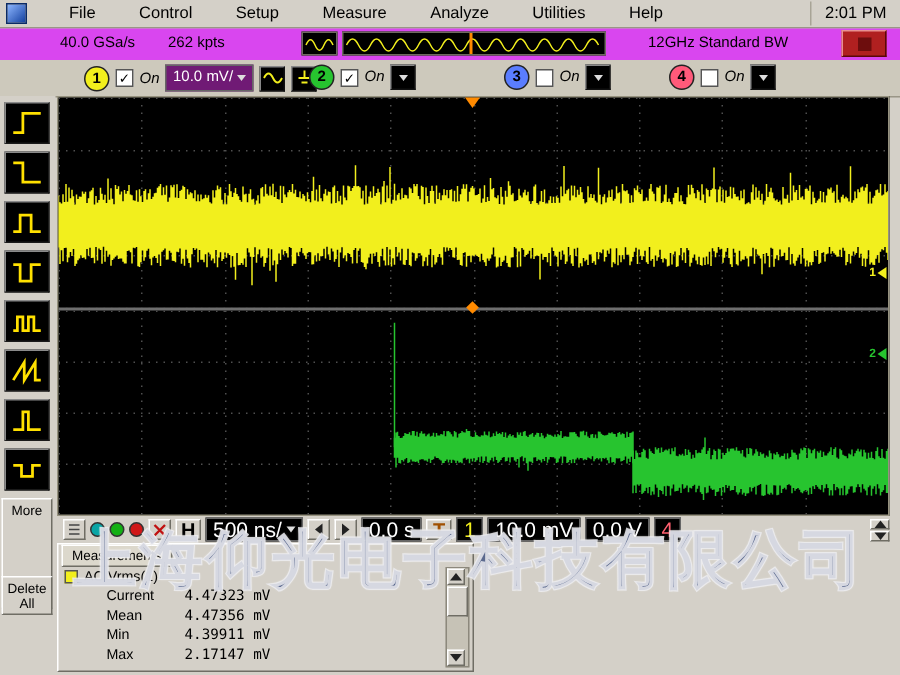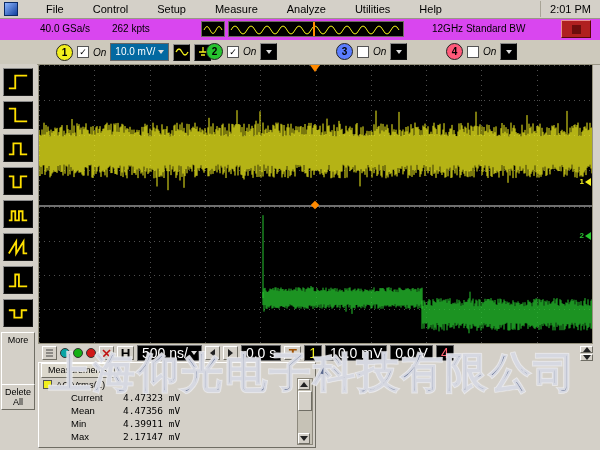--- a/index.html
+++ b/index.html
@@ -29,21 +29,21 @@
   .stop-btn::after{content:"";position:absolute;left:10px;top:4px;width:9px;height:9px;background:#6d0d0d;}
 
   
   .row3{position:absolute;left:0;top:40px;width:600px;height:24px;background:#cdc9bc;border-bottom:1px solid #9a9687;}
   .chgrp{position:absolute;top:3px;display:flex;align-items:center;gap:4px;}
   .badge{width:15px;height:15px;border-radius:50%;border:1px solid #222;font-weight:bold;font-size:10px;
          line-height:15px;text-align:center;color:#000;flex:0 0 auto;}
   .cb{width:10px;height:10px;background:#fff;border:1px solid #555;font-size:9px;line-height:10px;
       text-align:center;color:#000;flex:0 0 auto;}
   .on-label{font-size:10px;font-style:italic;}
-  .scalebox{background:#0369a1;color:#fff;font-size:10px;height:16px;line-height:16px;padding:0 4px;
+  .scalebox{background:#701a75;color:#fff;font-size:10px;height:16px;line-height:16px;padding:0 4px;
             border:1px solid #666;display:flex;align-items:center;gap:3px;}
   .dd-arrow{width:0;height:0;border-left:3px solid transparent;border-right:3px solid transparent;
             border-top:4px solid #ddd;}
   .mini-btn{width:17px;height:17px;background:#000;border:1px solid;border-color:#888 #111 #111 #888;
             padding:0;display:flex;align-items:center;justify-content:center;}
 
   
   .sidebar{position:absolute;left:0;top:64px;width:37px;height:386px;background:#d4d0c8;}
   .sb-btn{position:absolute;left:3px;width:30px;height:28px;background:#000;padding:1px;
           border:1px solid;border-color:#8a8a8a #1a1a1a #1a1a1a #8a8a8a;}

